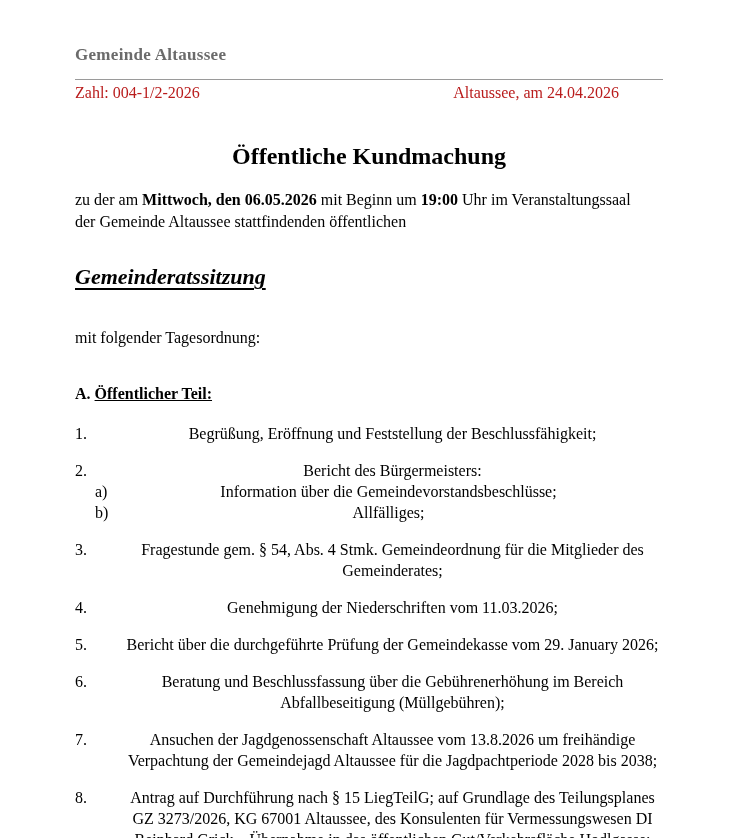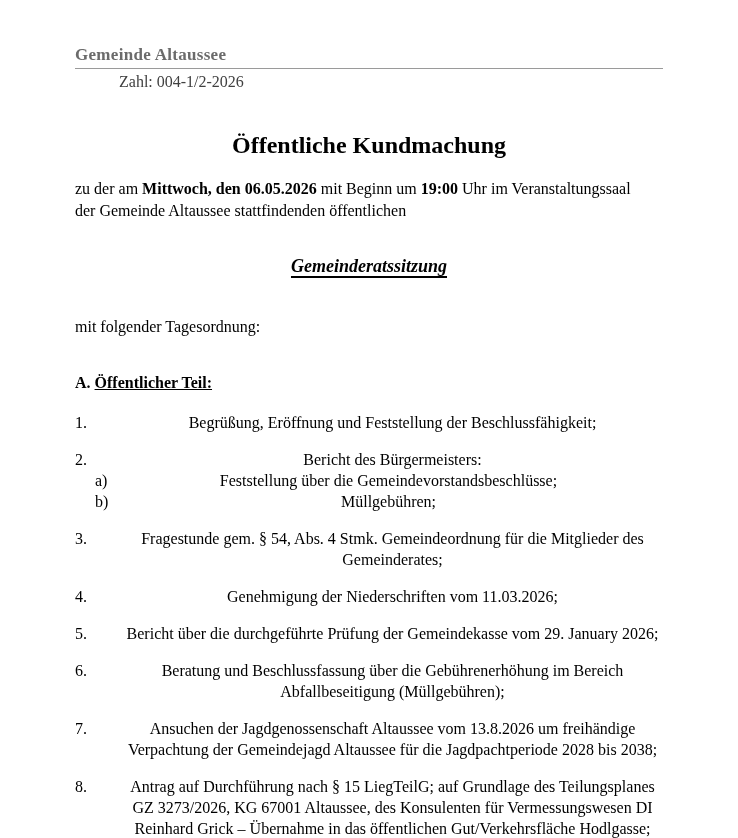--- a/index.html
+++ b/index.html
@@ -22,30 +22,29 @@
   }
 
   
   .letterhead { width: 100%; }
   .org-name {
     font-weight: bold;
     font-size: 17px;
     line-height: 20px;
     color: #6b6b6b;
     letter-spacing: 0.3px;
-    padding-bottom: 3px;
+    padding-bottom: 14px;
     border-bottom: 1px solid #9a9a9a;
   }
   .header-row {
     display: flex;
     justify-content: space-between;
-    color: #404040;
+    color: #b91c1c;
     margin-top: 2px;
     font-size: 16px;
-    margin-left: 44px;
   }
   .header-row .place-date { margin-right: 44px; }
 
   
   .doc-title {
     margin: 37px 0 0 0;
     text-align: center;
     font-size: 24px;
     line-height: 32px;
     font-weight: bold;
@@ -54,22 +53,21 @@
   
   .intro {
     margin: 17px 16px 0 0;
     line-height: 22px;
   }
   .intro b { font-weight: bold; }
 
   
   .meeting-title {
     margin: 27px 0 16px 0;
-    text-align: center;
-    font-size: 18px;
+    font-size: 22px;
     line-height: 34px;
     font-weight: bold;
     font-style: italic;
     text-decoration: underline;
     text-decoration-thickness: 2px;
     text-underline-offset: 4px;
   }
 
   .agenda-intro { margin: 33px 0 8px 0; }
 
@@ -91,20 +89,21 @@
 </style>
 </head>
 <body>
 
 <div class="page">
 
   <div class="letterhead">
     <div class="org-name">Gemeinde Altaussee</div>
     <div class="header-row">
       <span class="reference">Zahl: 004-1/2-2026</span>
+      <span class="place-date">Altaussee, am 24.04.2026</span>
     </div>
   </div>
 
   <div class="doc-title">Öffentliche Kundmachung</div>
 
   <p class="intro"><span>zu der am </span><b>Mittwoch, den 06.05.2026</b><span> mit Beginn um </span><b>19:00</b><span> Uhr im Veranstaltungssaal der Gemeinde Altaussee stattfindenden öffentlichen</span></p>
 
   <div class="meeting-title">Gemeinderatssitzung</div>
 
   <p class="agenda-intro">mit folgender Tagesordnung:</p>
@@ -120,25 +119,25 @@
       </div>
     </div>
 
     <div class="agenda-item">
       <div class="item-row">
         <span class="item-num">2.</span>
         <span class="item-text">Bericht des Bürgermeisters:</span>
       </div>
       <div class="sub-row">
         <span class="sub-num">a)</span>
-        <span class="item-text">Feststellung über die Gemeindevorstandsbeschlüsse;</span>
+        <span class="item-text">Information über die Gemeindevorstandsbeschlüsse;</span>
       </div>
       <div class="sub-row">
         <span class="sub-num">b)</span>
-        <span class="item-text">Müllgebühren;</span>
+        <span class="item-text">Allfälliges;</span>
       </div>
     </div>
 
     <div class="agenda-item">
       <div class="item-row">
         <span class="item-num">3.</span>
         <span class="item-text">Fragestunde gem. § 54, Abs. 4 Stmk. Gemeindeordnung für die Mitglieder des Gemeinderates;</span>
       </div>
     </div>
 

